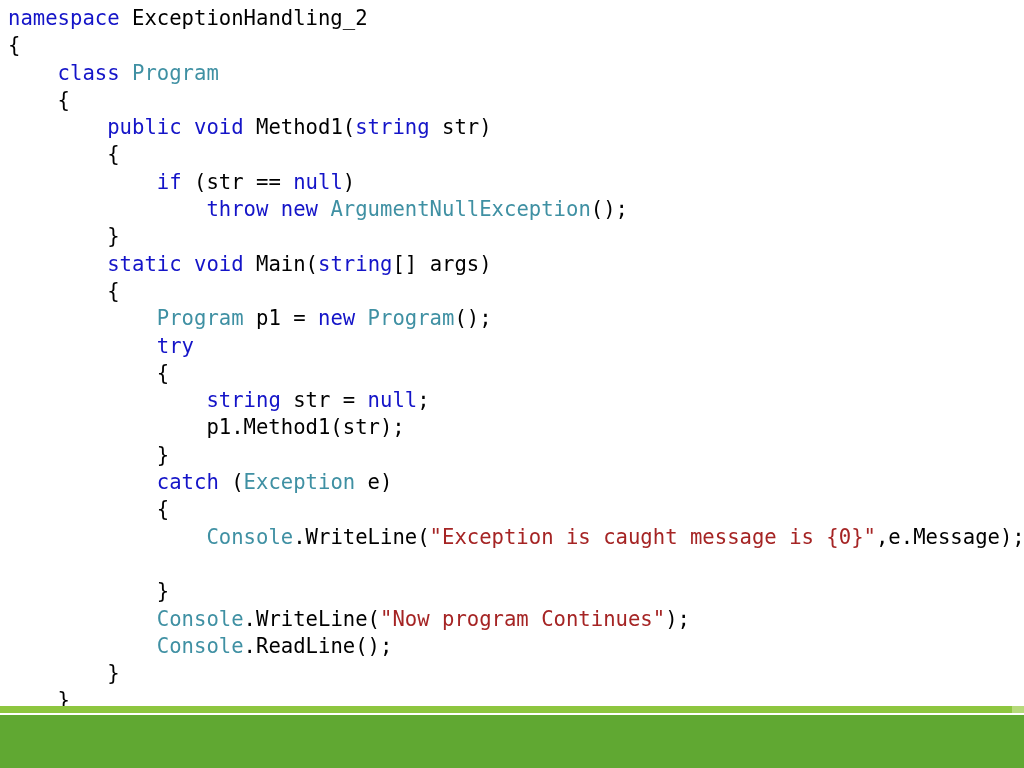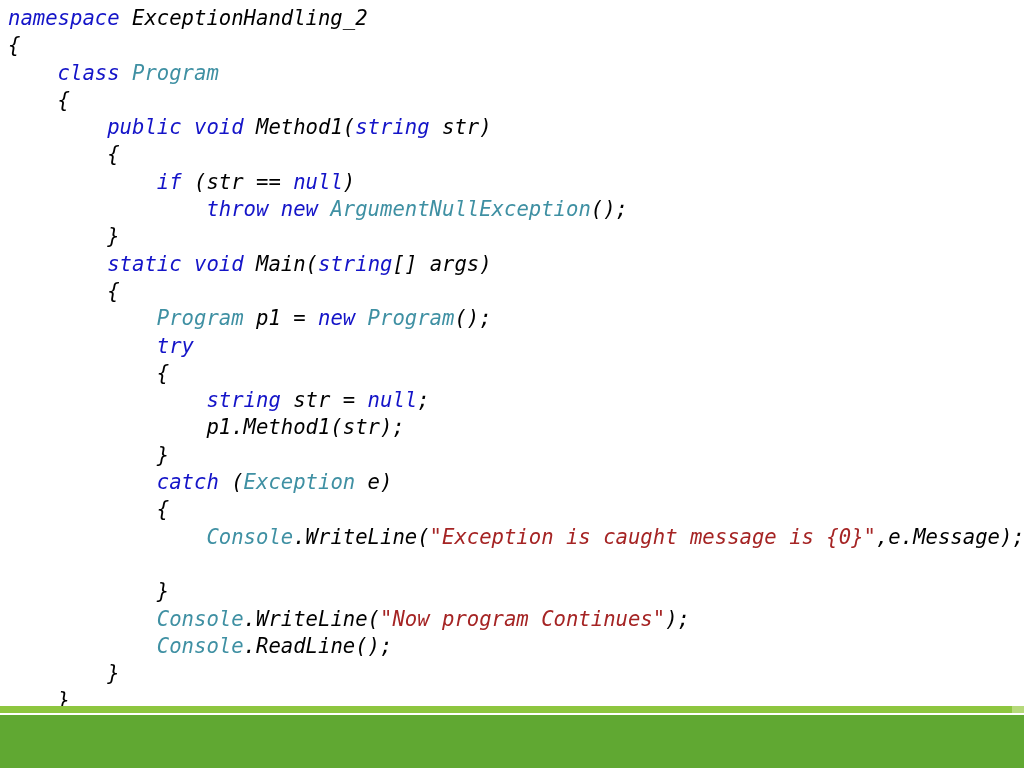--- a/index.html
+++ b/index.html
@@ -34,21 +34,20 @@
     white-space: pre;
     color: #000000;
     letter-spacing: 0px;
   }
 
   .ln {
     display: block;
     height: 27.3px;
     padding-left: 8px;
     white-space: pre;
-    font-style: italic;
   }
 
   
   .kw   { color: #1414c8; }
   .type { color: #3f90a3; }
   .str  { color: #a52424; }
   .pl   { color: #000000; }
 
   
   #band-light {

